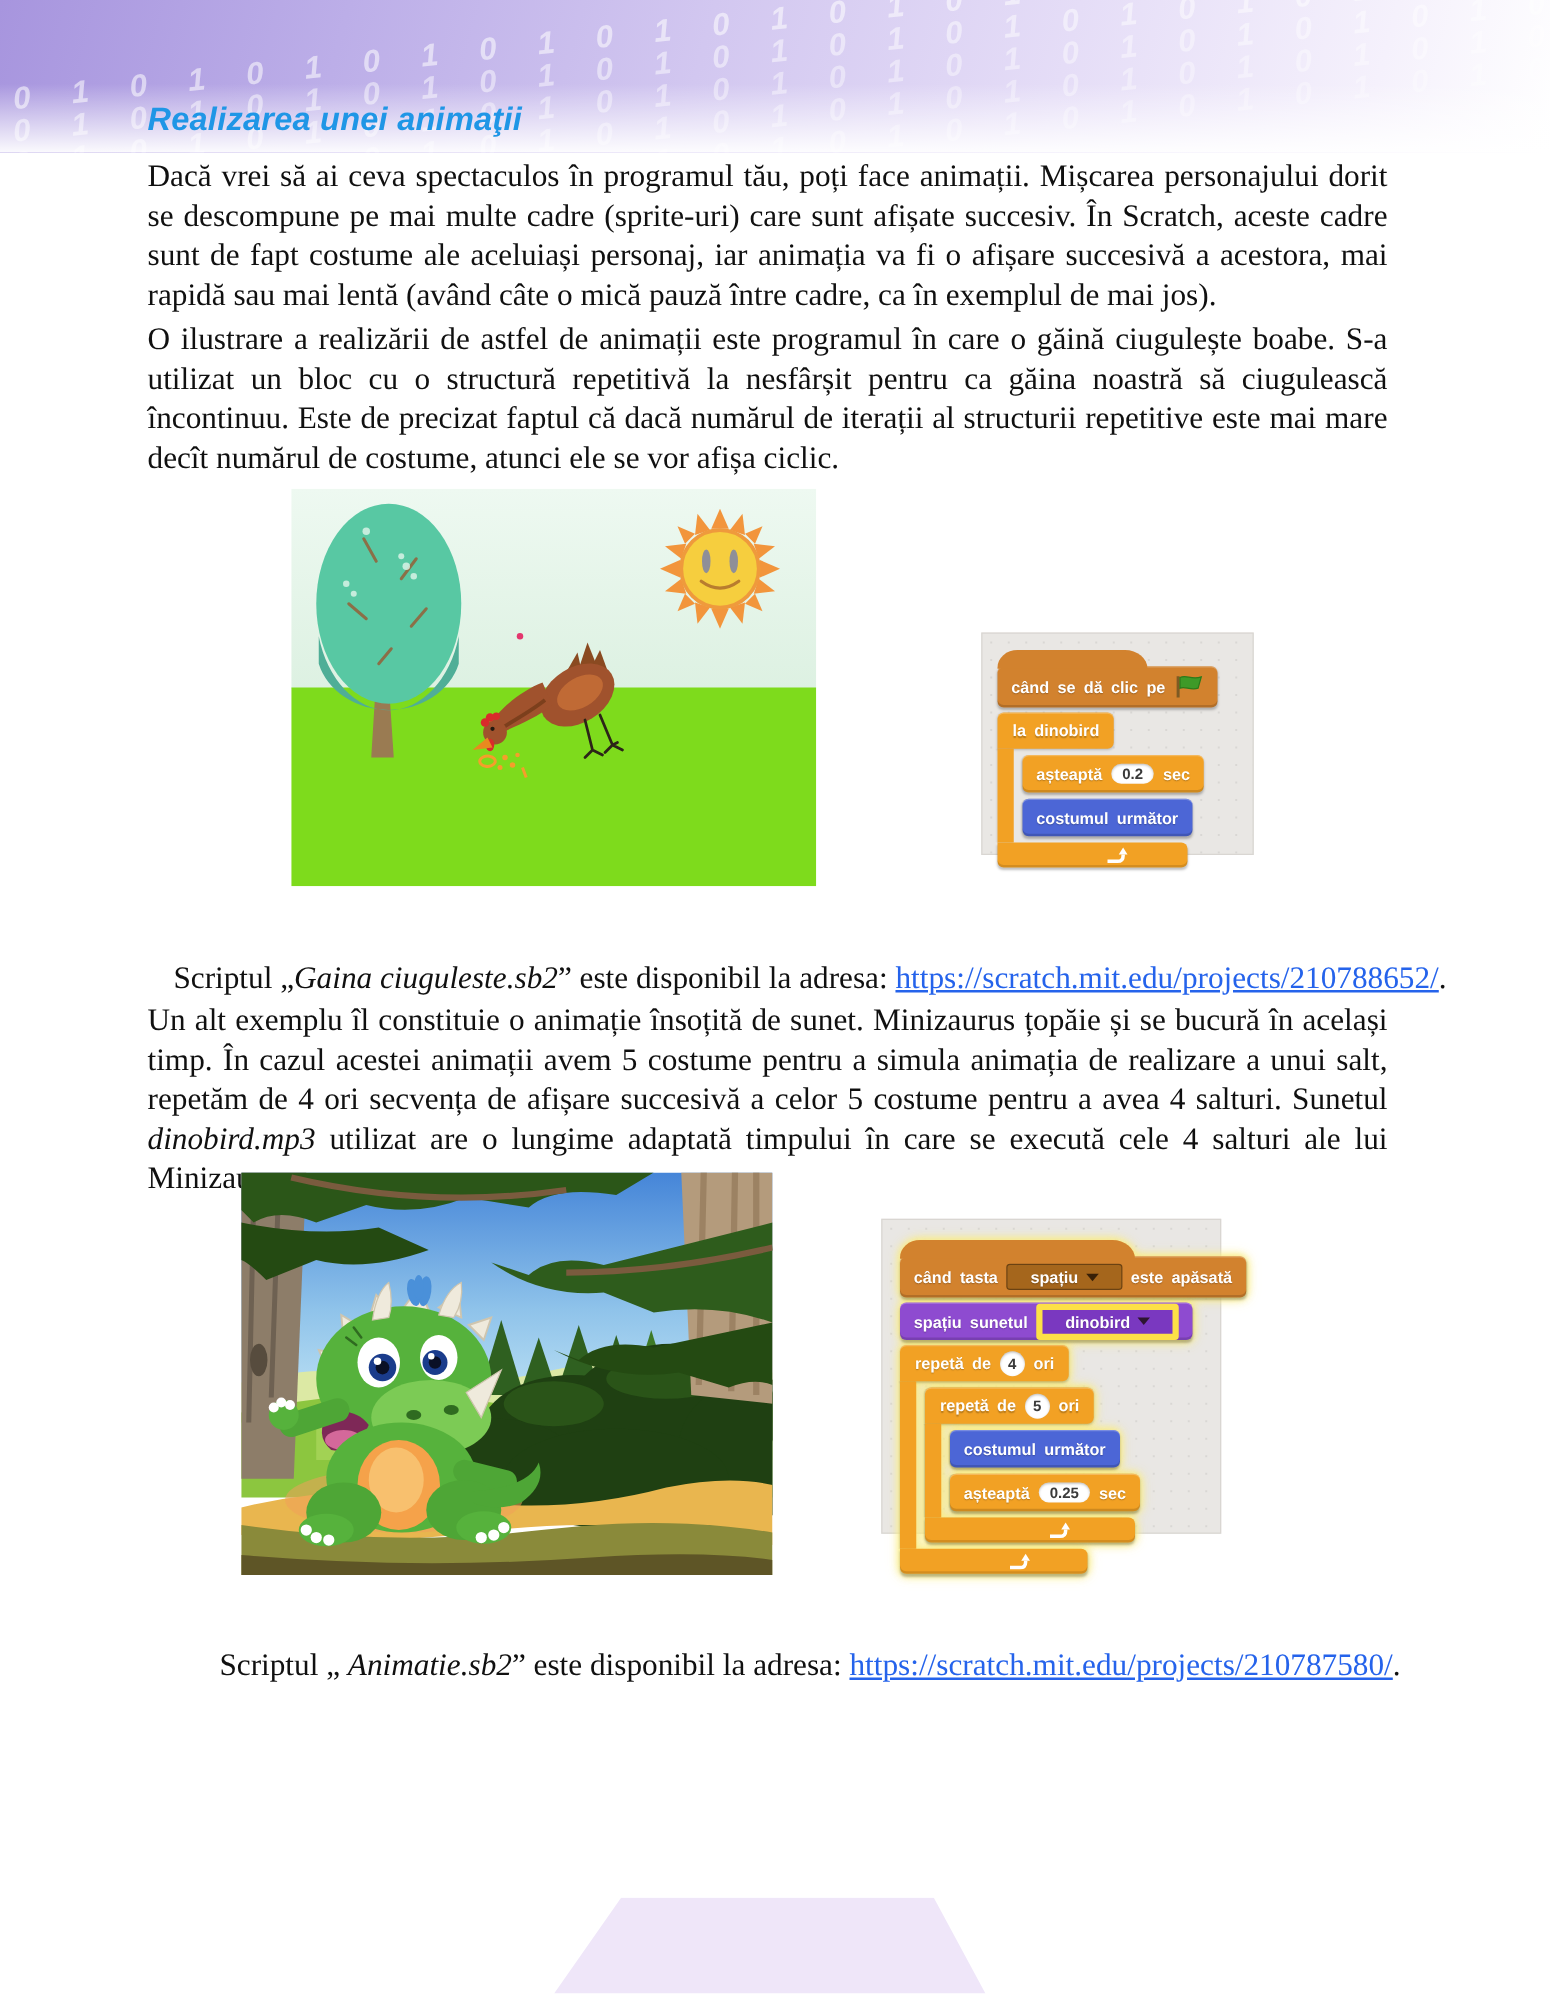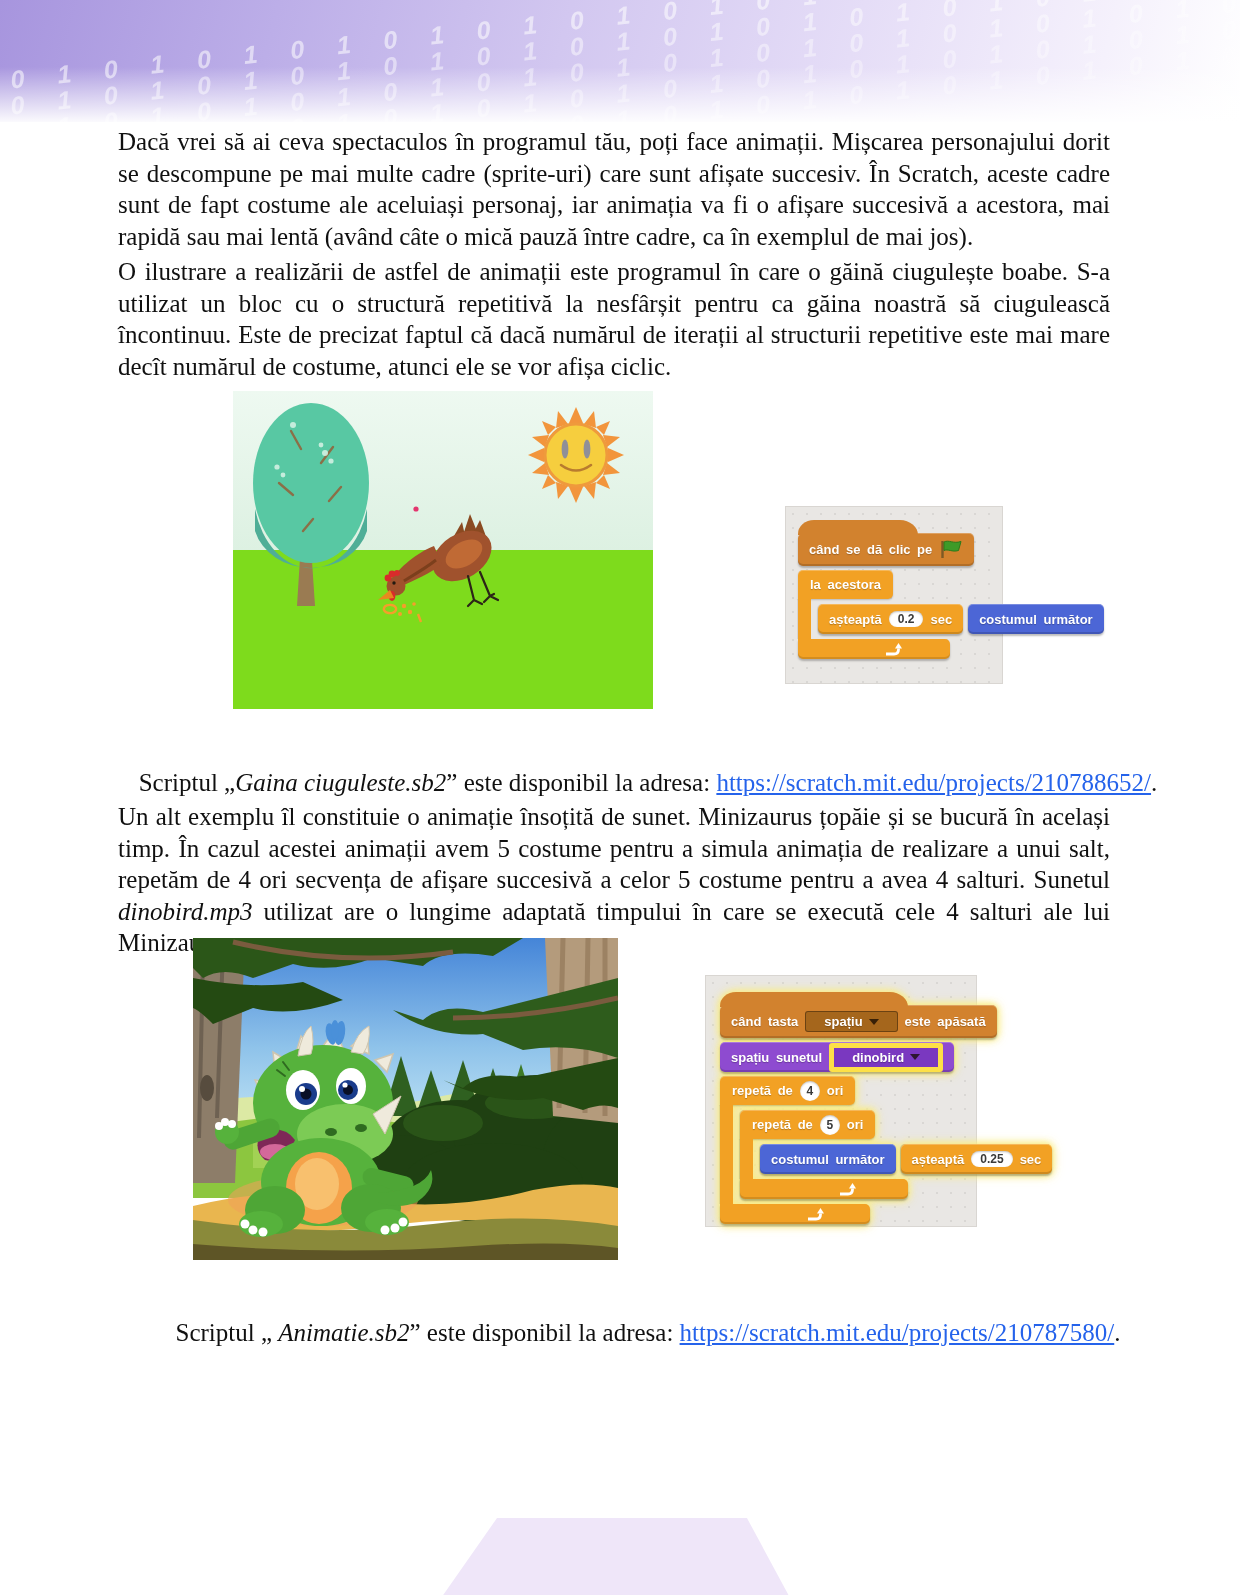--- a/index.html
+++ b/index.html
@@ -56,21 +56,21 @@
 
   .hat { height:33px; margin-top:2px; border-radius:5px; }
   .hat::before { content:""; position:absolute; top:-13px; left:0; height:15px; width:68%;
     min-width:92px; background:inherit; border-radius:16px 18px 0 0 / 14px 15px 0 0; }
 
   .cblock { width:max-content; margin-top:4px; }
   .c-head { display:flex; align-items:center; gap:7px; height:29px; padding:0 12px;
     border-radius:5px 5px 5px 0; width:max-content;
     box-shadow:0 1px 2px rgba(0,0,0,.2), inset 0 1px 0 rgba(255,255,255,.25); }
   .c-body { border-left:13px solid #f2a124; padding:5px 0 5px 7px; display:flex;
-    flex-direction:row; gap:5px; width:max-content;
+    flex-direction:column; gap:5px; width:max-content;
     filter:drop-shadow(-1px 0 0 rgba(0,0,0,.08)); }
   .c-foot { height:20px; border-radius:0 5px 5px 5px; background:#f2a124; display:flex;
     align-items:center; justify-content:center;
     box-shadow:0 2px 2px rgba(0,0,0,.25), inset 0 -2px 0 rgba(0,0,0,.12); }
 
   .num  { background:#fff; color:#3a3a3a; border-radius:999px; padding:1px 9px;
     font-size:12px; text-shadow:none; box-shadow:inset 0 1px 2px rgba(0,0,0,.25); }
   .numc { background:#fff; color:#3a3a3a; border-radius:50%; width:20px; height:20px;
     display:inline-flex; align-items:center; justify-content:center; font-size:12px;
     text-shadow:none; box-shadow:inset 0 1px 2px rgba(0,0,0,.25); }
@@ -96,20 +96,21 @@
 <div class="page">
 
   <div class="banner">
     <div class="binrow" style="top:-8px;  opacity:.55">1 0 1 0 1 0 1 0 1 0 1 0 1 0 1 0 1 0 1 0 1 0 1 0 1 0 1 0 1 0 1 0 1 0 1 0 1 0 1 0 1 0 1 0 1 0 1 0 1 0 1 0 1 0 1 0 1 0 1 0 1 0 1 0 1 0 1 0 1 0 1 0 1 0 1 0 1 0 1 0 </div>
     <div class="binrow" style="top:18px;  opacity:.48">1 0 1 0 1 0 1 0 1 0 1 0 1 0 1 0 1 0 1 0 1 0 1 0 1 0 1 0 1 0 1 0 1 0 1 0 1 0 1 0 1 0 1 0 1 0 1 0 1 0 1 0 1 0 1 0 1 0 1 0 1 0 1 0 1 0 1 0 1 0 1 0 1 0 1 0 1 0 1 0 </div>
     <div class="binrow" style="top:44px;  opacity:.42">1 0 1 0 1 0 1 0 1 0 1 0 1 0 1 0 1 0 1 0 1 0 1 0 1 0 1 0 1 0 1 0 1 0 1 0 1 0 1 0 1 0 1 0 1 0 1 0 1 0 1 0 1 0 1 0 1 0 1 0 1 0 1 0 1 0 1 0 1 0 1 0 1 0 1 0 1 0 1 0 </div>
     <div class="binrow" style="top:70px;  opacity:.36">1 0 1 0 1 0 1 0 1 0 1 0 1 0 1 0 1 0 1 0 1 0 1 0 1 0 1 0 1 0 1 0 1 0 1 0 1 0 1 0 1 0 1 0 1 0 1 0 1 0 1 0 1 0 1 0 1 0 1 0 1 0 1 0 1 0 1 0 1 0 1 0 1 0 1 0 1 0 1 0 </div>
     <div class="binrow" style="top:96px;  opacity:.30">1 0 1 0 1 0 1 0 1 0 1 0 1 0 1 0 1 0 1 0 1 0 1 0 1 0 1 0 1 0 1 0 1 0 1 0 1 0 1 0 1 0 1 0 1 0 1 0 1 0 1 0 1 0 1 0 1 0 1 0 1 0 1 0 1 0 1 0 1 0 1 0 1 0 1 0 1 0 1 0 </div>
   </div>
 
+  <h1 class="heading">Realizarea unei animaţii</h1>
 
   <p class="body p1">Dacă vrei să ai ceva spectaculos în programul tău, poți face animații. Mișcarea personajului dorit se descompune pe mai multe cadre (sprite-uri) care sunt afișate succesiv. În Scratch, aceste cadre sunt de fapt costume ale aceluiași personaj, iar animația va fi o afișare succesivă a acestora, mai rapidă sau mai lentă (având câte o mică pauză între cadre, ca în exemplul de mai jos).</p>
   <p class="body p2">O ilustrare a realizării de astfel de animații este programul în care o găină ciugulește boabe. S-a utilizat un bloc cu o structură repetitivă la nesfârșit pentru ca găina noastră să ciugulească încontinuu. Este de precizat faptul că dacă numărul de iterații al structurii repetitive este mai mare decît numărul de costume, atunci ele se vor afișa ciclic.</p>
 
   <div class="scene img1">
     <svg viewBox="0 0 420 318" xmlns="http://www.w3.org/2000/svg">
       <defs>
         <linearGradient id="sky1" x1="0" y1="0" x2="0" y2="1">
           <stop offset="0" stop-color="#eef9f1"></stop>
             <stop offset="1" stop-color="#ddf1e2"></stop>
@@ -202,21 +203,21 @@
     <div class="stack">
       <div class="blk hat evt">
         <span class="lbl">când se dă clic pe</span>
         <svg width="24" height="19" viewBox="0 0 24 19">
           <path d="M3.5 1 v17" stroke="#7d5a24" stroke-width="2.4"></path>
           <path d="M5 2 C10 -0.5 14 4 22 1.5 L19.5 10.5 C13 12.5 9 8.5 5 10.5 Z" fill="#3e9a28" stroke="#2c7a1a"></path>
         </svg>
       </div>
       <div class="cblock mt">
         <div class="c-head ctl">
-            <span class="lbl">la acestora</span>
+            <span class="lbl">la dinobird</span>
           </div>
         <div class="c-body">
           <div class="blk ctl">
             <span class="lbl">așteaptă</span>
             <span class="num">0.2</span>
             <span class="lbl">sec</span>
           </div>
           <div class="blk looks">
             <span class="lbl">costumul următor</span>
           </div>

